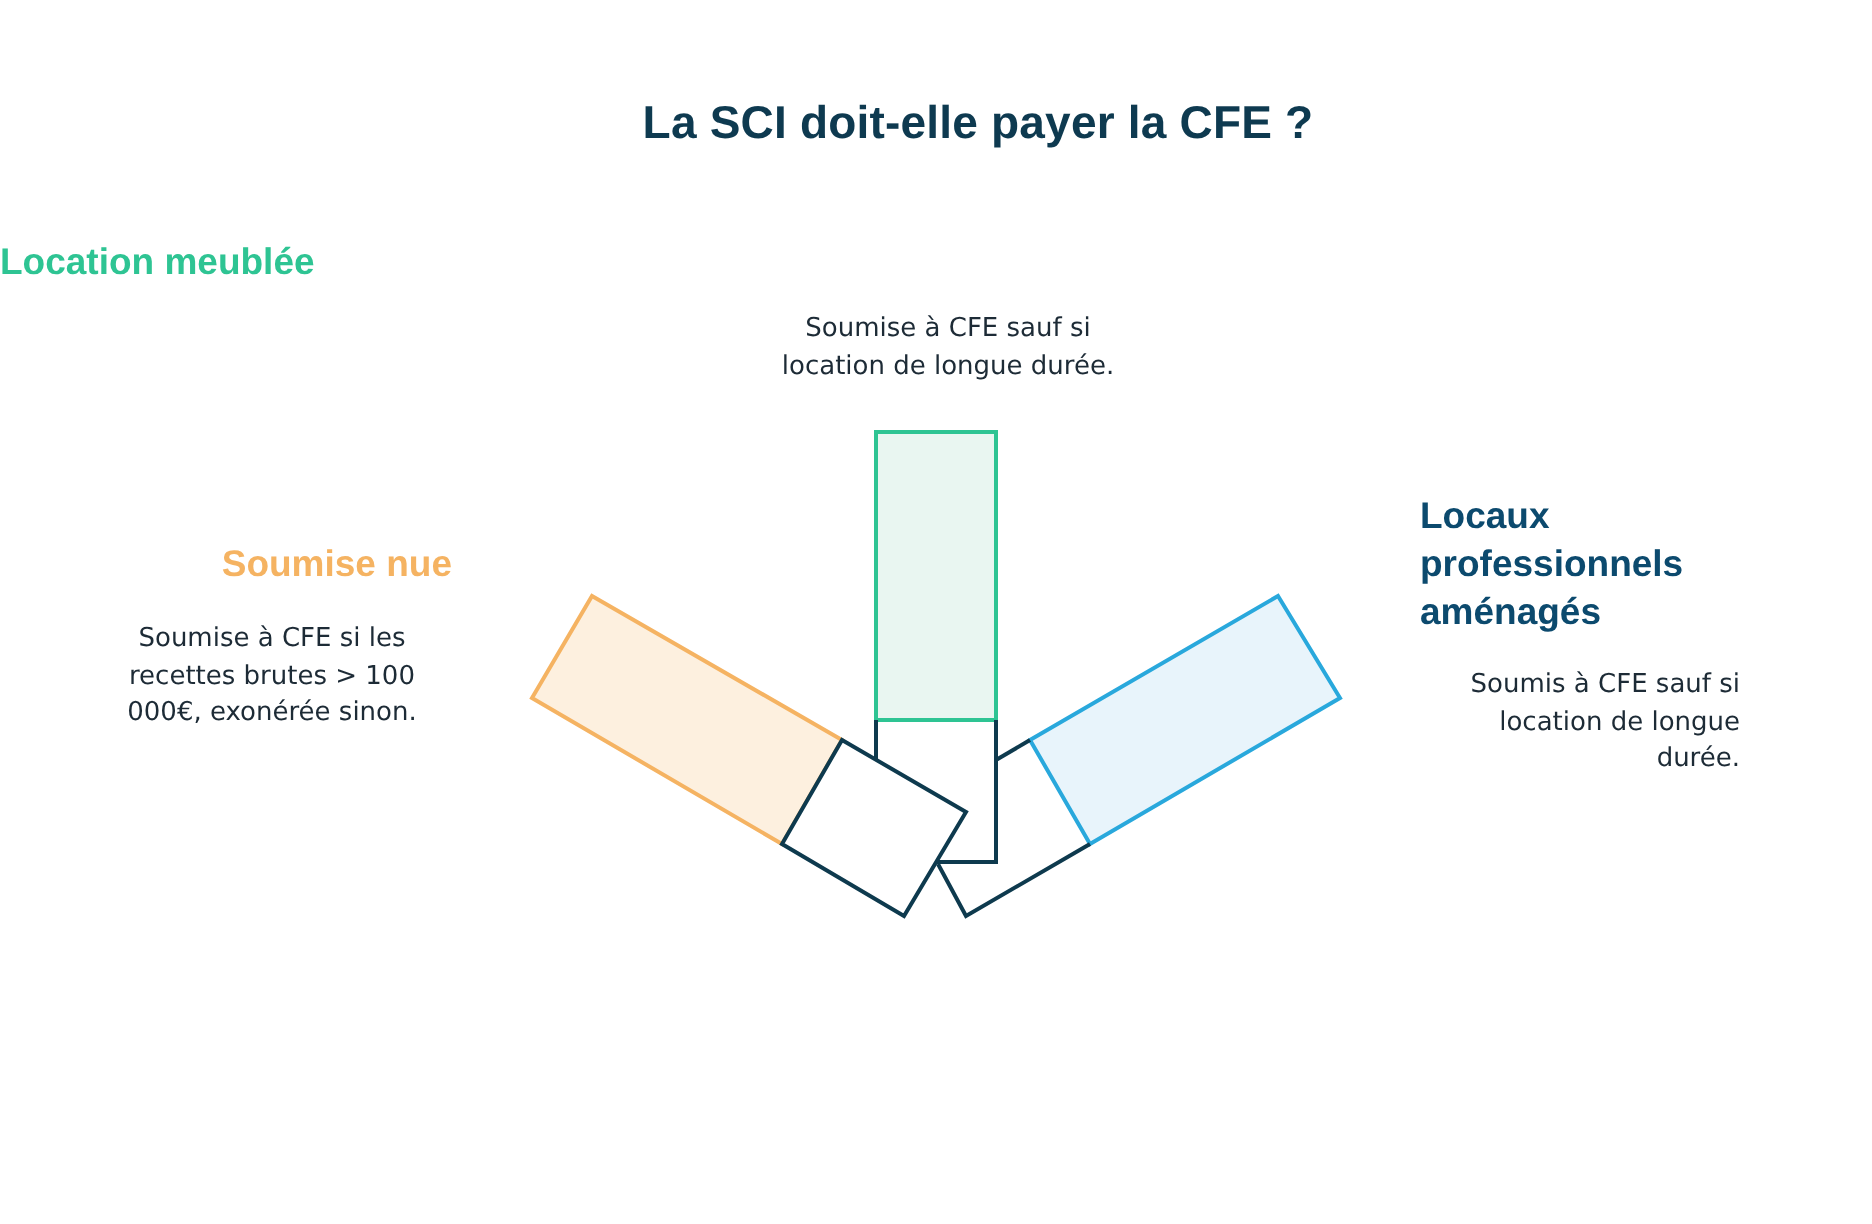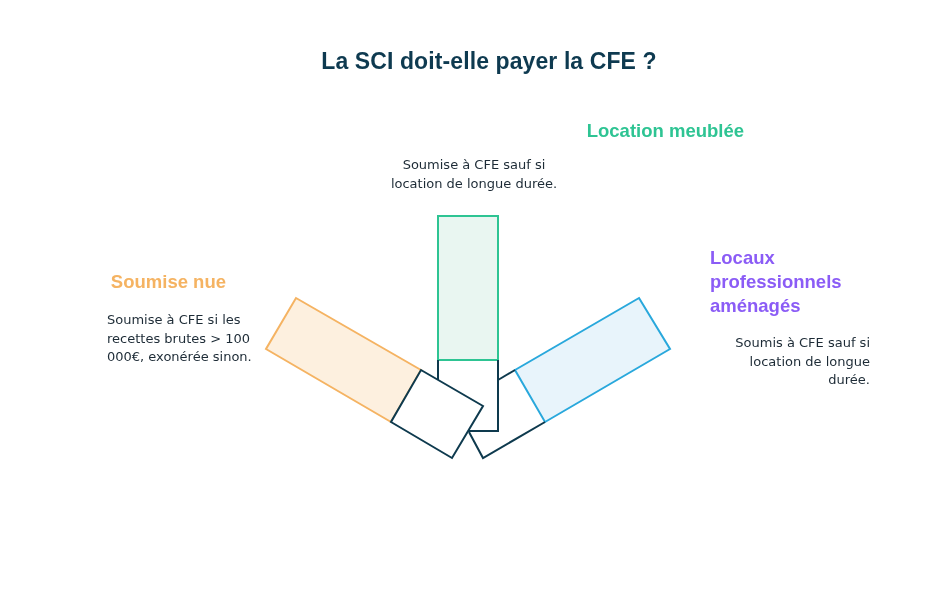--- a/index.html
+++ b/index.html
@@ -1,23 +1,23 @@
 <!DOCTYPE html>
 <html><head>
   <meta charset="utf-8">
   <style>
     html, body { margin: 0; padding: 0; background: #ffffff; }
     body { width: 936px; height: 612px; position: relative; overflow: hidden; font-family: "DejaVu Sans", sans-serif; }
     .title { position: absolute; left: 0; width: 936px; top: 48px; text-align: center; font-family: "Liberation Sans", sans-serif; font-weight: bold; font-size: 23px; color: #0e3a50; letter-spacing: 0.1px; margin-left: 21px; }
     .heading { position: absolute; font-family: "Liberation Sans", sans-serif; font-weight: bold; font-size: 18.5px; line-height: 24px; }
     .desc { position: absolute; font-family: "DejaVu Sans", sans-serif; font-size: 13px; line-height: 18.5px; color: #1d2b36; text-align: right; }
-    #h-meublee { left: 0; width: 744px; top: 119px; text-align: right; }
+    #h-meublee { left: 0; width: 744px; top: 119px; text-align: left; }
     #d-meublee { left: 10px; width: 928px; top: 156px; text-align: center; }
     #h-nue { right: 710px; top: 270px; text-align: right; white-space: nowrap; }
-    #d-nue { right: 669px; width: 160px; top: 311px; text-align: left; }
+    #d-nue { right: 720px; width: 160px; top: 311px; text-align: center; }
     #h-pro { left: 710px; top: 246px; width: 170px; }
     #d-pro { left: 710px; top: 334px; width: 160px; }
     svg.diagram { position: absolute; left: 0; top: 0; }
   </style>
 </head>
 <body>
 
 <div class="title">La SCI doit-elle payer la CFE ?</div>
 
 <svg class="diagram" width="936" height="612" viewBox="0 0 936 612">
@@ -41,14 +41,14 @@
 </svg>
 
 <div class="heading" id="h-meublee" style="color:#2ec493">Location meublée</div>
 <div class="desc" id="d-meublee">
   <div style="width:190px;margin:0 auto;">Soumise à CFE sauf si location de longue durée.</div>
 </div>
 
 <div class="heading" id="h-nue" style="color:#f5b362">Soumise nue</div>
 <div class="desc" id="d-nue">Soumise à CFE si les recettes brutes &gt; 100 000€, exonérée sinon.</div>
 
-<div class="heading" id="h-pro" style="color:#8b5cf6">Locaux professionnels aménagés</div>
+<div class="heading" id="h-pro" style="color:#0c4a6e">Locaux professionnels aménagés</div>
 <div class="desc" id="d-pro">Soumis à CFE sauf si location de longue durée.</div>
 
 </body></html>

